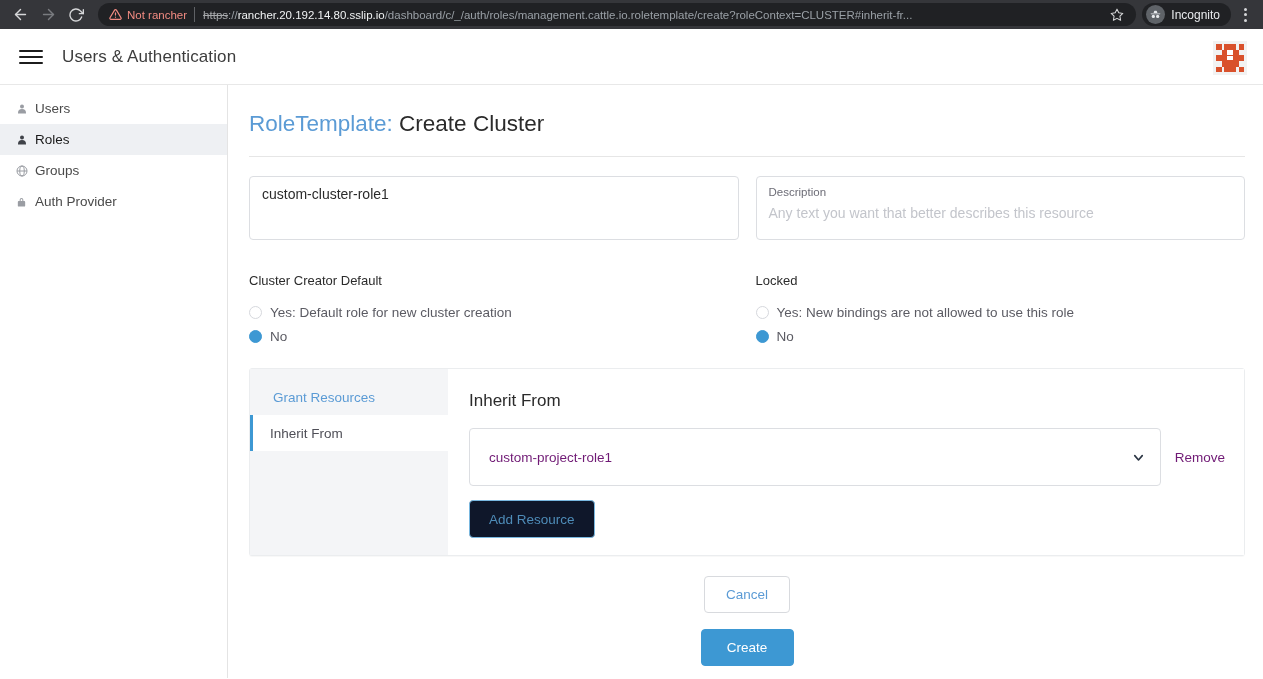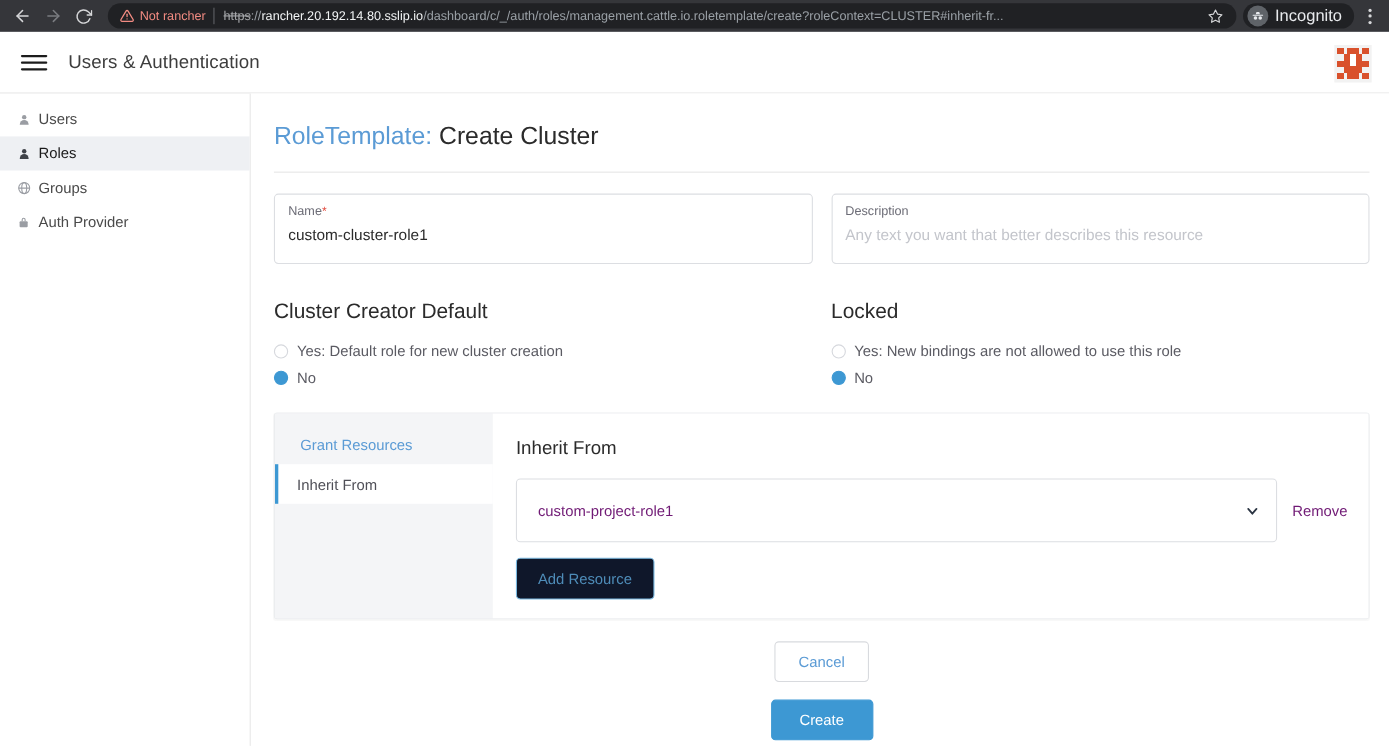--- a/index.html
+++ b/index.html
@@ -86,21 +86,21 @@
     gap: 6px;
     margin-right: 2px;
   }
   .incognito-avatar {
     width: 19px; height: 19px;
     border-radius: 50%;
     background: #5f6368;
     display: flex; align-items: center; justify-content: center;
     color: #e8eaed;
   }
-  .incognito-label { color: #e8eaed; font-size: 15px; white-space: nowrap;}
+  .incognito-label { color: #e8eaed; font-size: 12px; white-space: nowrap;}
   .kebab {
     flex: 0 0 auto;
     width: 24px; height: 26px;
     display: flex; flex-direction: column; align-items: center; justify-content: center;
     gap: 2.5px;
   }
   .kebab i { width: 3px; height: 3px; border-radius: 50%; background: #d6d7d9; display:block;}
 
   
   .app-header {
@@ -214,21 +214,21 @@
   .field-value.placeholder { color: #c3c5cb; }
 
   
   .radio-row {
     display: flex;
     margin-top: 33px;
   }
   .radio-col { flex: 1 1 0; }
   .radio-col + .radio-col { margin-left: 17px; }
   .radio-heading {
-    font-size: 19px;
+    font-size: 13px;
     color: #2b2b2b;
     font-weight: 400;
     margin: 0 0 12px 0;
   }
   .radio-opt {
     display: flex;
     align-items: center;
     gap: 8px;
     height: 24px;
     font-size: 13.5px;
@@ -502,23 +502,20 @@
 
   <div class="main">
 
     <h1 class="page-title">
       <span class="prefix">RoleTemplate:</span>
       <span>Create Cluster</span>
     </h1>
 
     <div class="form-row">
       <div class="field">
-        <div class="field-label">
-          <span>Name</span><span class="req">*</span>
-        </div>
         <div class="field-value">custom-cluster-role1</div>
       </div>
       <div class="field">
         <div class="field-label">Description</div>
         <div class="field-value placeholder">Any text you want that better describes this resource</div>
       </div>
     </div>
 
     <div class="radio-row">
       <div class="radio-col">

